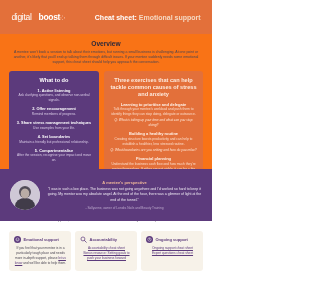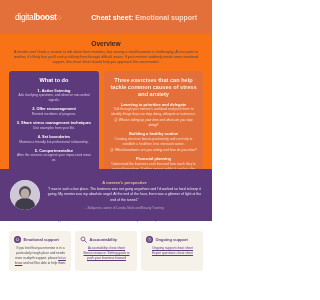--- a/index.html
+++ b/index.html
@@ -12,21 +12,21 @@
   .page { width: 212px; height: 221px; position: relative; background:#f97316;text-align:center; }
 
   
   .header {
     height: 34px; background: #E3703A;
     display: flex; align-items: center; justify-content: center;
     gap: 30px;
     position: relative;
   }
   .logo { display:flex; align-items:flex-end; font-size:8.5px; letter-spacing:-0.3px; color:#ffffff; font-weight:400;}
-  .logo .b { font-weight:800; }
+  .logo .b { font-weight:800;padding-left:7px; }
   .logo .spark { font-size:6px; line-height:6px; margin-left:0px; position:relative; top:-1px;}
   .cheat { font-size:7px; font-weight:700; color:#ffffff; }
   .cheat .em { color:#F6D8C2; }
 
   
   .overview { padding: 6px 9px 4px 9px; }
   .ov-title { font-size:6.6px; font-weight:700; color:#2F2A3A; margin-bottom:2.5px; }
   .ov-body { font-size:3.5px; line-height:1.55; color:#4A4553; }
 
   

